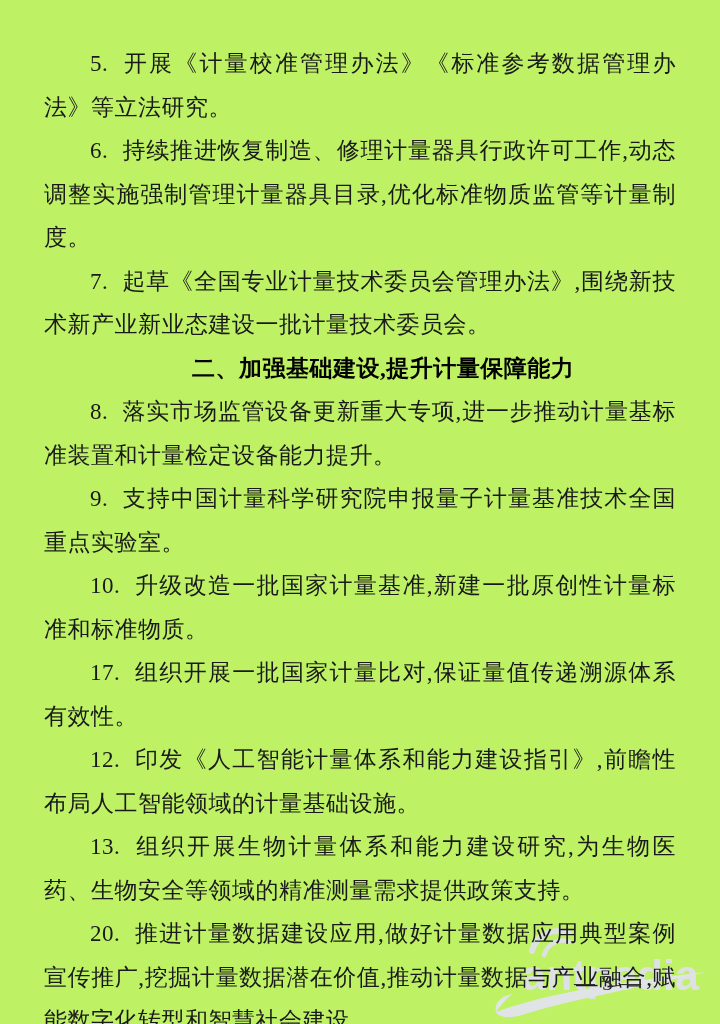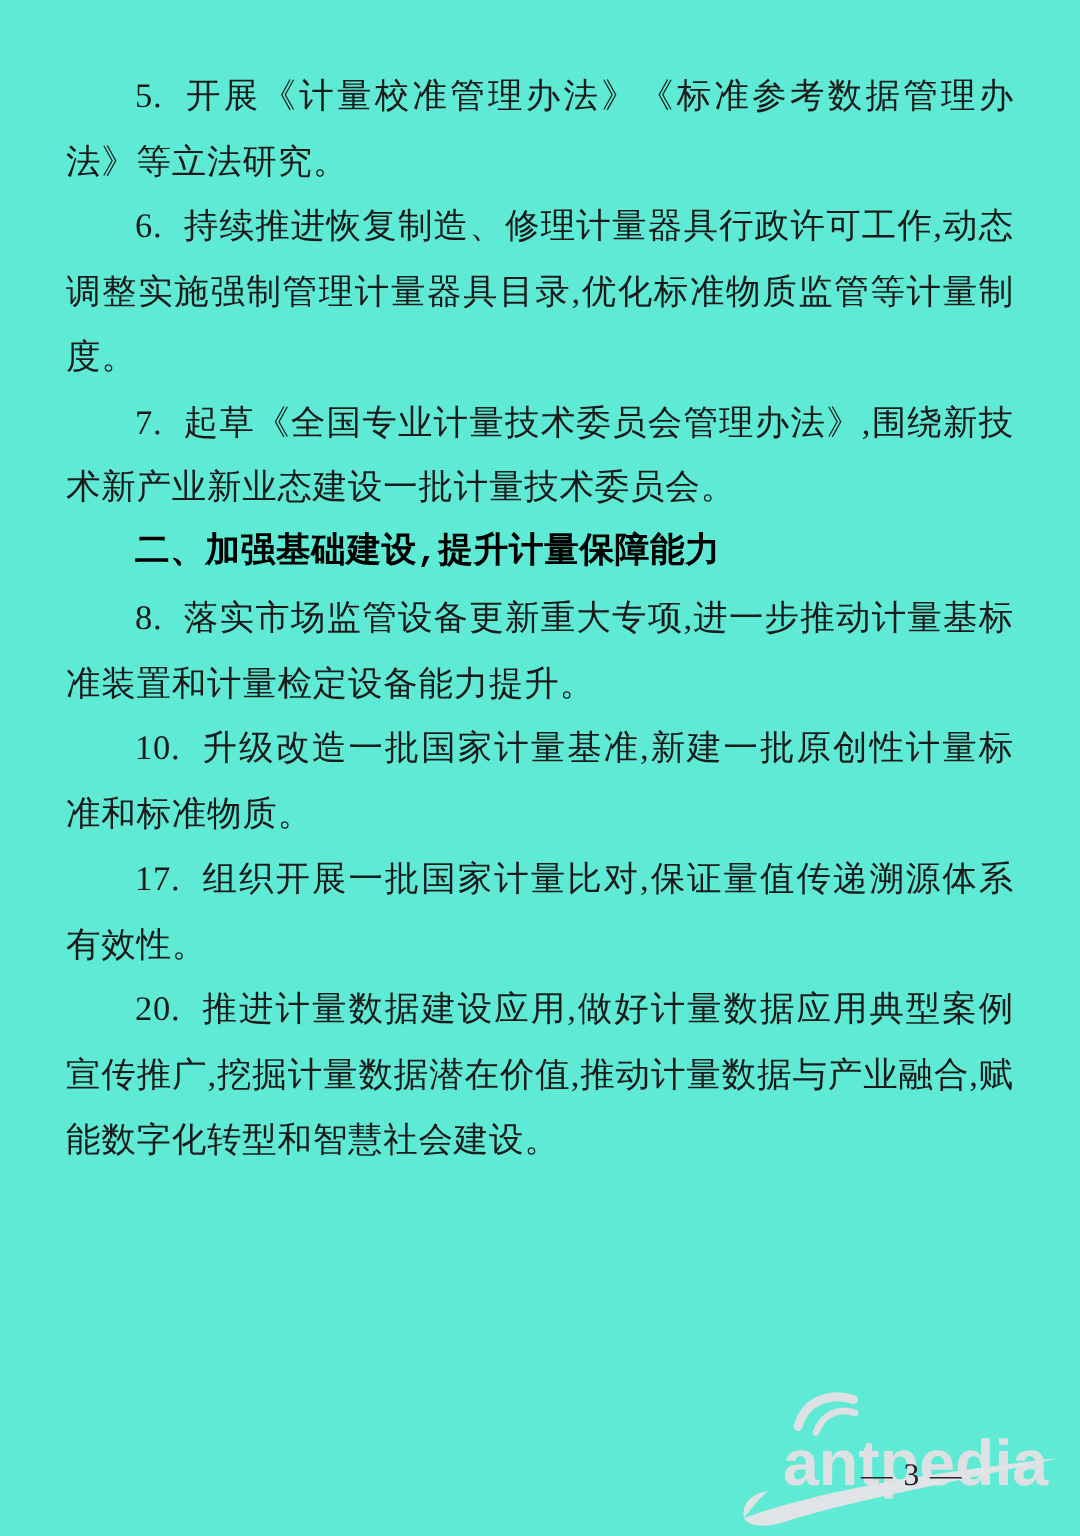--- a/index.html
+++ b/index.html
@@ -4,21 +4,21 @@
 <style>
   html, body {
     margin: 0;
     padding: 0;
     background: #ffffff;
   }
   .page {
     position: relative;
     width: 720px;
     height: 1024px;
-    background: #5eead4;
+    background: #bef264;
     overflow: hidden;
     font-family: "Liberation Serif", "DejaVu Serif", serif;
     color: #1a1a1a;
   }
   .content {
     position: absolute;
     left: 44px;
     right: 44px;
     top: 42px;
     z-index: 1;
@@ -26,24 +26,24 @@
   .content p {
     margin: 0;
     font-size: 23px;
     line-height: 43.5px;
     text-align: justify;
     text-justify: inter-character;
     text-indent: 2em;
     letter-spacing: 0.5px;
   }
   .content p.heading {
-    font-family: Liberation Mono, monospace;
+    font-family: Liberation Serif, serif;
     font-weight: bold;
     color: #000000;
-    text-align: left;
+    text-align: center;
     letter-spacing: 0.5px;
   }
   .content .num {
     margin-right: 14px;
   }
   .watermark {
     position: absolute;
     left: 492px;
     top: 924px;
     width: 218px;
@@ -67,22 +67,25 @@
 <body>
 
 <div class="page">
 
   <div class="content" id="doc-body">
       <p class="item"><span class="num">5.</span>开展《计量校准管理办法》《标准参考数据管理办法》等立法研究。</p>
       <p class="item"><span class="num">6.</span>持续推进恢复制造、修理计量器具行政许可工作,动态调整实施强制管理计量器具目录,优化标准物质监管等计量制度。</p>
       <p class="item"><span class="num">7.</span>起草《全国专业计量技术委员会管理办法》,围绕新技术新产业新业态建设一批计量技术委员会。</p>
       <p class="heading">二、加强基础建设,提升计量保障能力</p>
       <p class="item"><span class="num">8.</span>落实市场监管设备更新重大专项,进一步推动计量基标准装置和计量检定设备能力提升。</p>
+      <p class="item"><span class="num">9.</span>支持中国计量科学研究院申报量子计量基准技术全国重点实验室。</p>
       <p class="item"><span class="num">10.</span>升级改造一批国家计量基准,新建一批原创性计量标准和标准物质。</p>
       <p class="item"><span class="num">17.</span>组织开展一批国家计量比对,保证量值传递溯源体系有效性。</p>
+      <p class="item"><span class="num">12.</span>印发《人工智能计量体系和能力建设指引》,前瞻性布局人工智能领域的计量基础设施。</p>
+      <p class="item"><span class="num">13.</span>组织开展生物计量体系和能力建设研究,为生物医药、生物安全等领域的精准测量需求提供政策支持。</p>
       <p class="item"><span class="num">20.</span>推进计量数据建设应用,做好计量数据应用典型案例宣传推广,挖掘计量数据潜在价值,推动计量数据与产业融合,赋能数字化转型和智慧社会建设。</p>
     </div>
 
   <div class="watermark">
     <svg width="218" height="96" viewBox="0 0 218 96" xmlns="http://www.w3.org/2000/svg">
       <path d="M40,27 C45,9 62,4 77,9" fill="none" stroke="#dde1e3" stroke-width="6" stroke-linecap="round"></path>
       <path d="M52,31 C56,19 67,14 78,18" fill="none" stroke="#dde1e3" stroke-width="4.5" stroke-linecap="round"></path>
       <text x="30" y="66" font-family="Liberation Sans, DejaVu Sans, sans-serif" font-size="43" font-weight="bold" letter-spacing="0" fill="#dde1e3">antpedia</text>
       <path d="M4,88 C58,68 136,57 214,48 C146,64 76,76 30,91 C16,95 6,93 4,88 Z" fill="#e0e4e6"></path>
       <path d="M4,88 C2,80 8,72 20,70 C12,77 8,83 4,88 Z" fill="#e0e4e6"></path>

